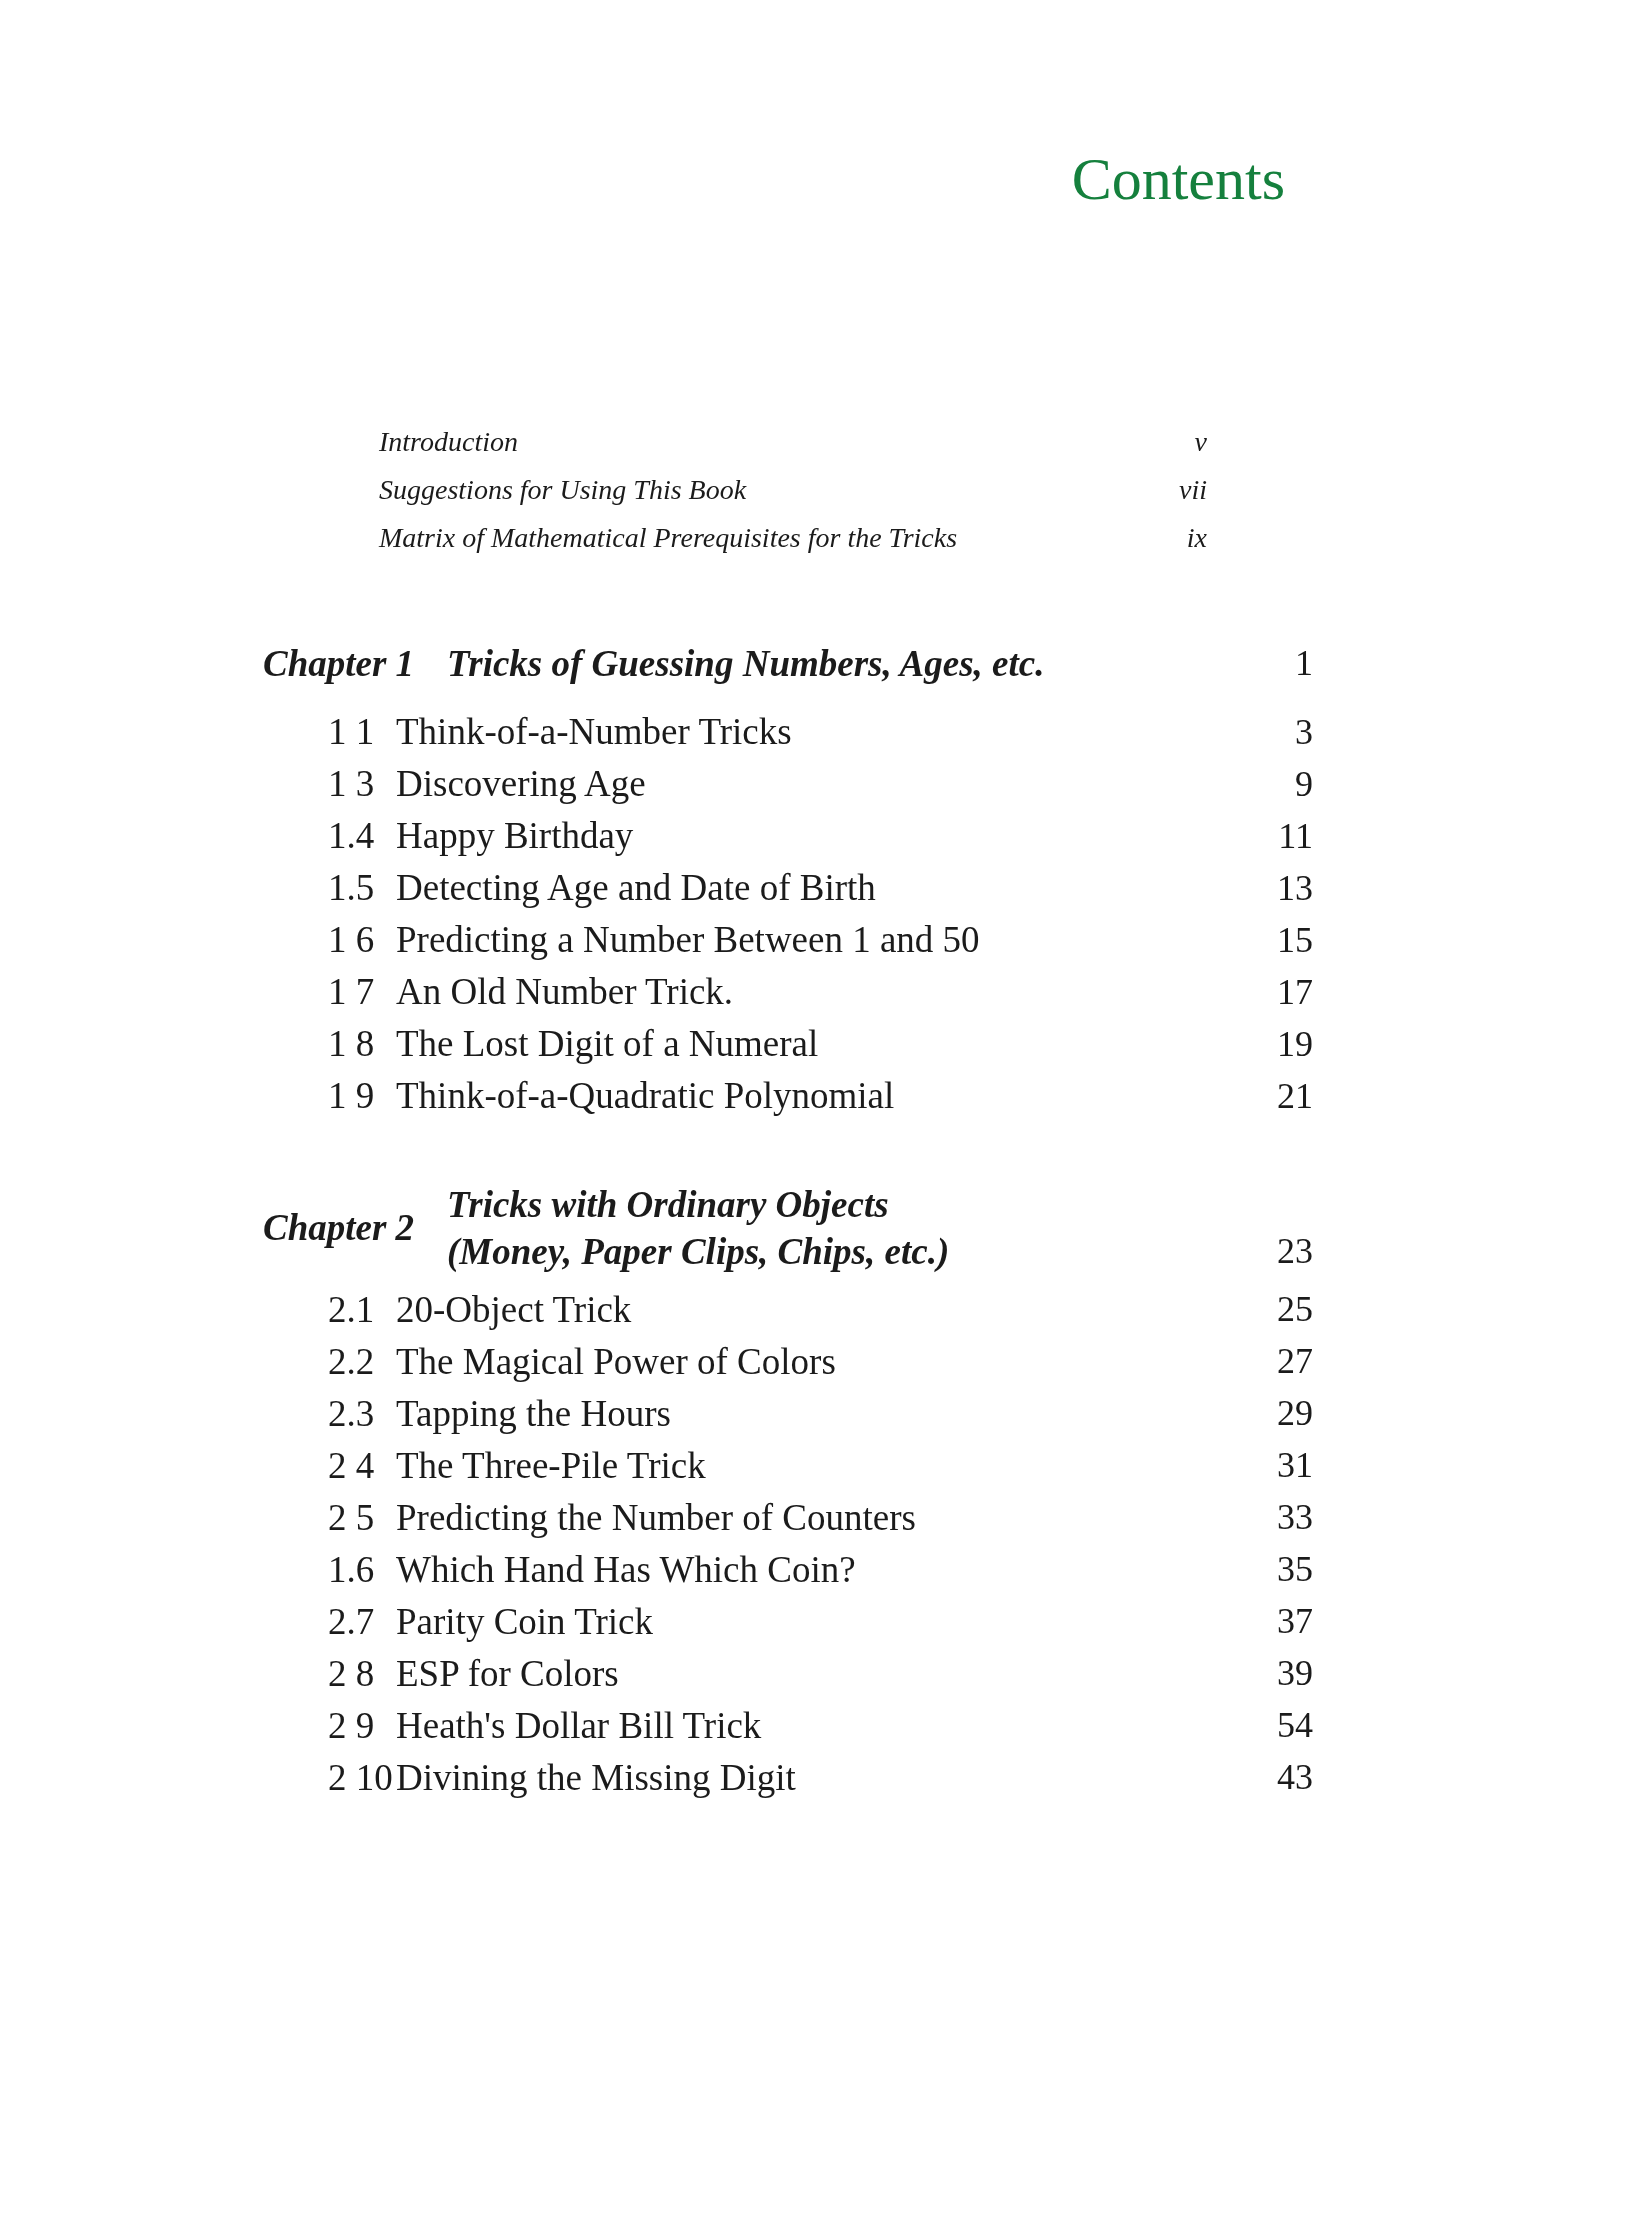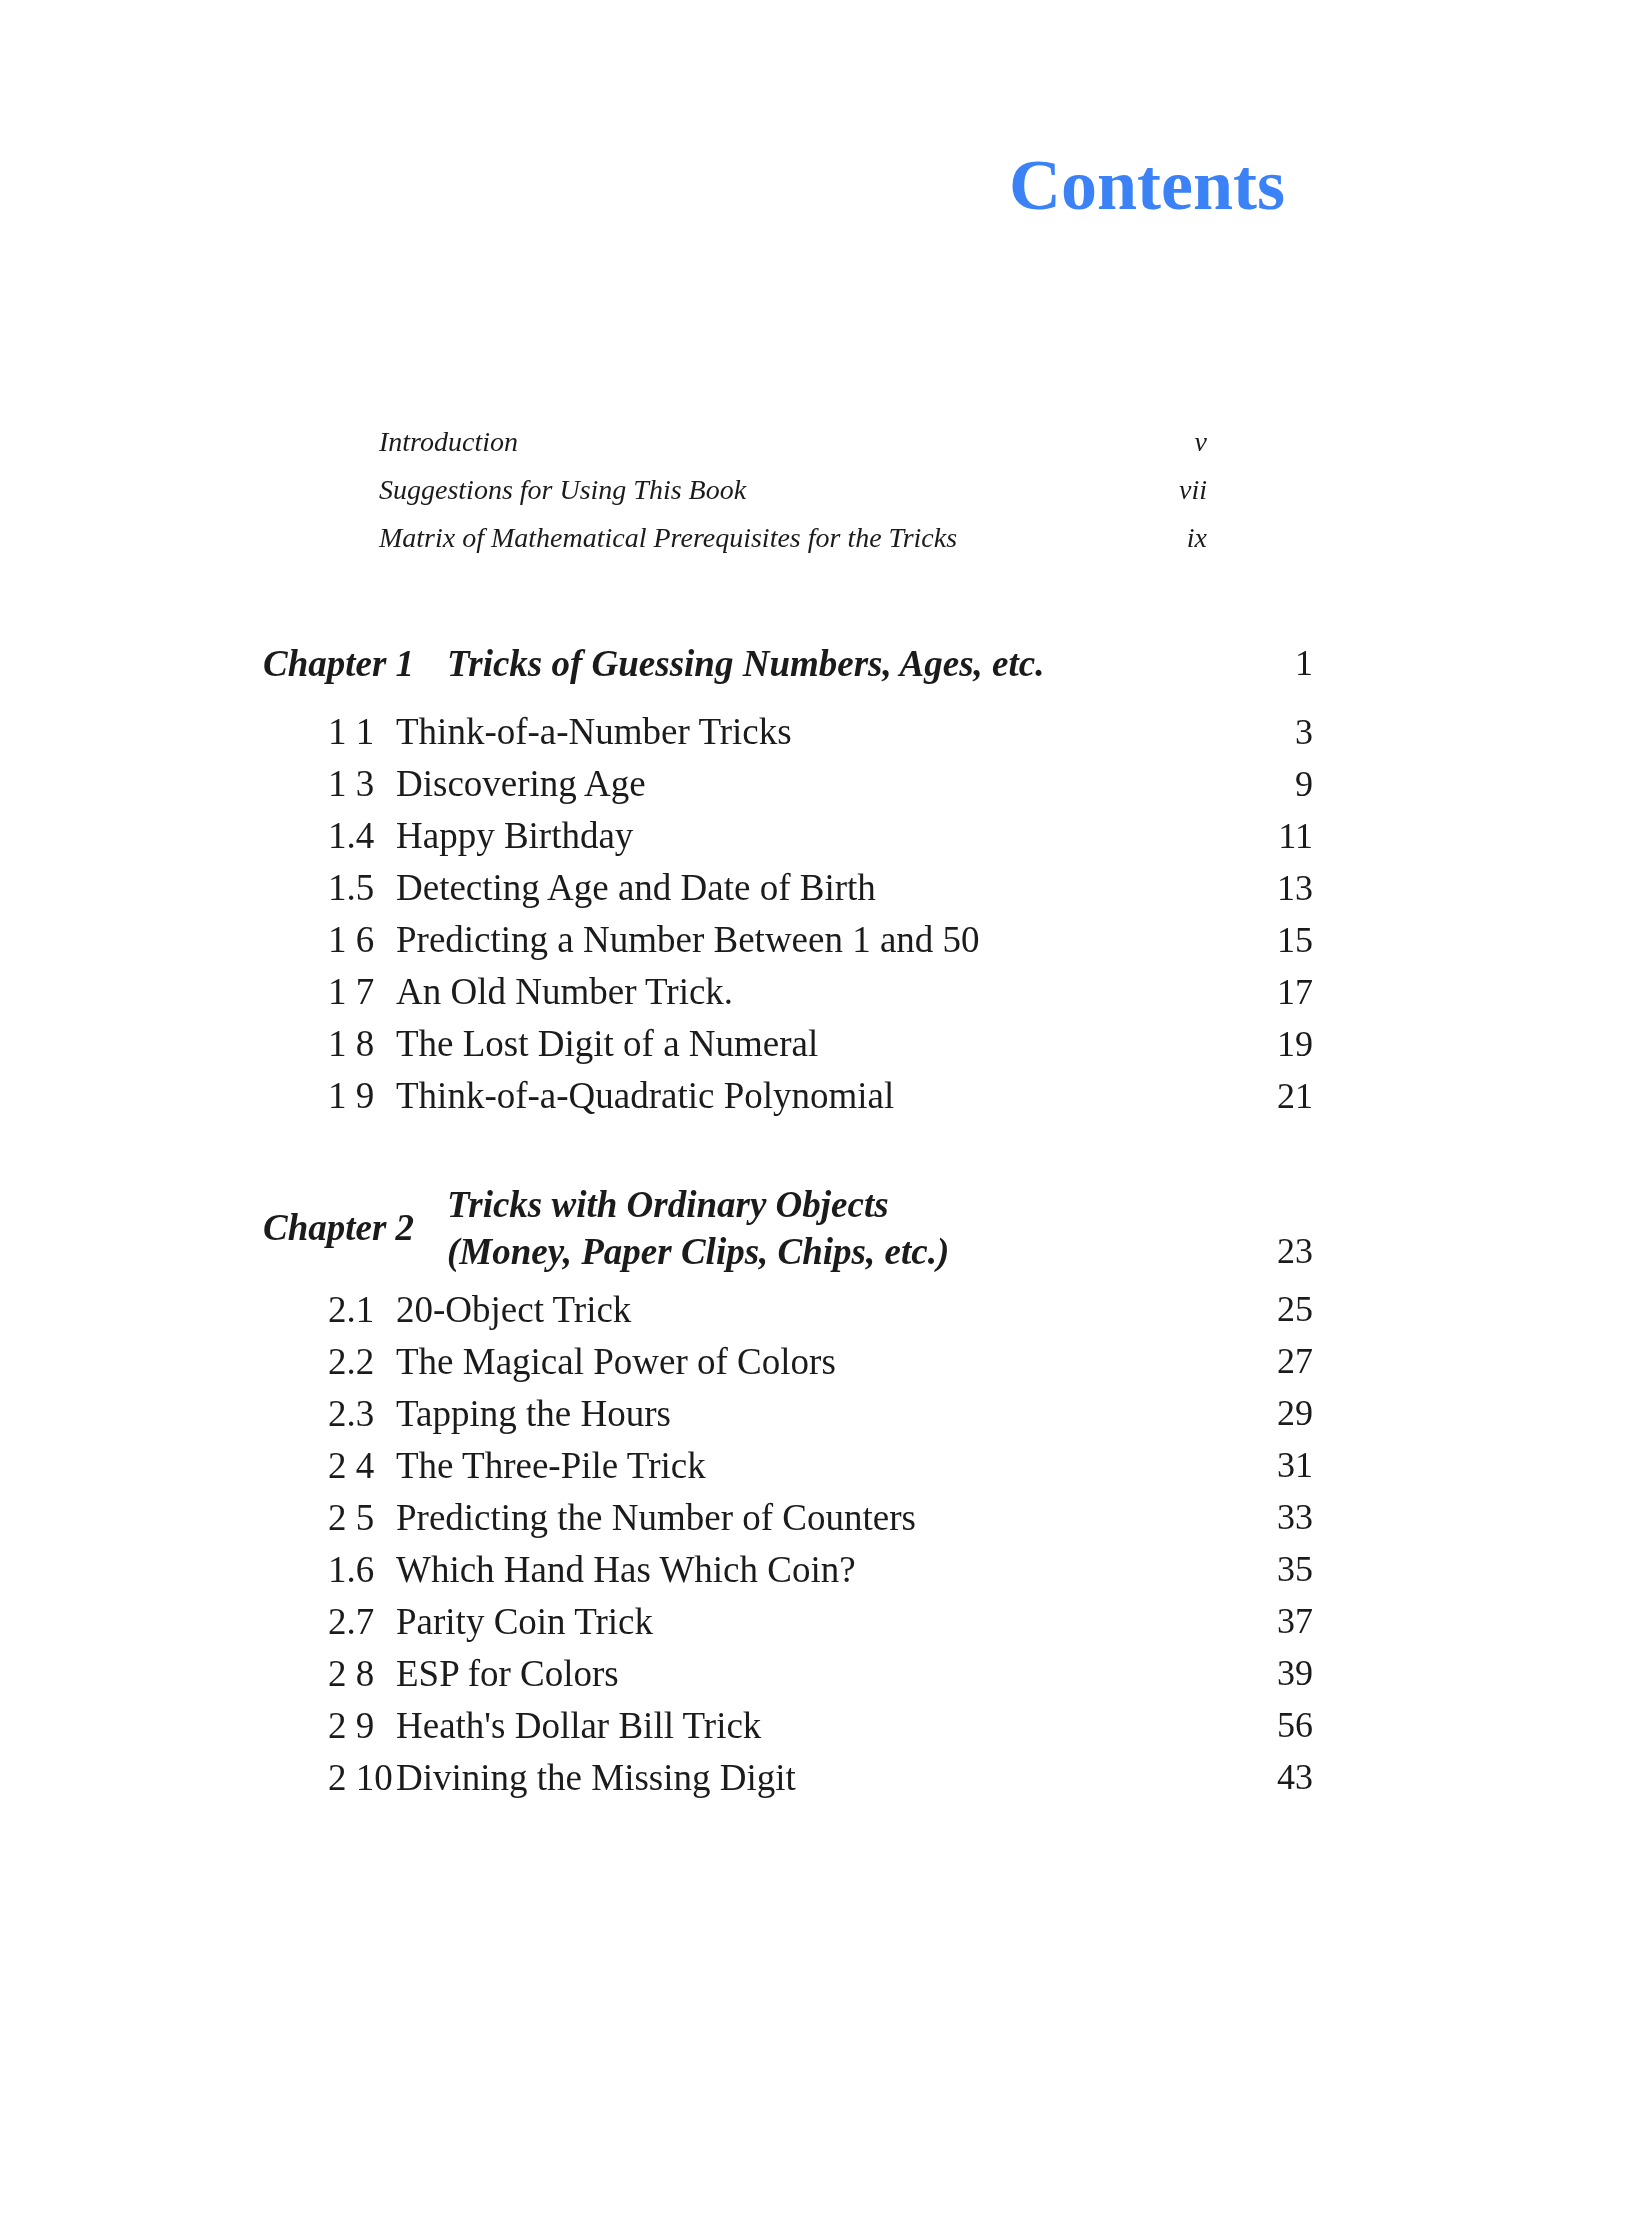--- a/index.html
+++ b/index.html
@@ -15,25 +15,25 @@
     color: #1b1b1b;
     font-family: "Liberation Serif", "DejaVu Serif", serif;
     overflow: hidden;
   }
 
   
   .book-title {
     position: absolute;
     top: 149px;
     right: 363px;
-    font-size: 72px;
+    font-size: 60px;
     line-height: 1;
-    font-weight: bold;
+    font-weight: normal;
     letter-spacing: 0px;
-    color: #3b82f6;
+    color: #15803d;
     white-space: nowrap;
   }
 
   
   .front-matter {
     position: absolute;
     top: 418px;
     left: 379px;
     width: 828px;
     font-size: 28px;
@@ -225,21 +225,21 @@
       <span class="sec-page">37</span>
     </div>
     <div class="toc-row">
       <span class="sec-num">2 8</span>
       <span class="sec-title">ESP for Colors</span>
       <span class="sec-page">39</span>
     </div>
     <div class="toc-row">
       <span class="sec-num">2 9</span>
       <span class="sec-title">Heath's Dollar Bill Trick</span>
-      <span class="sec-page">56</span>
+      <span class="sec-page">54</span>
     </div>
     <div class="toc-row">
       <span class="sec-num">2 10</span>
       <span class="sec-title">Divining the Missing Digit</span>
       <span class="sec-page">43</span>
     </div>
 
   </div>
 
 </div>

